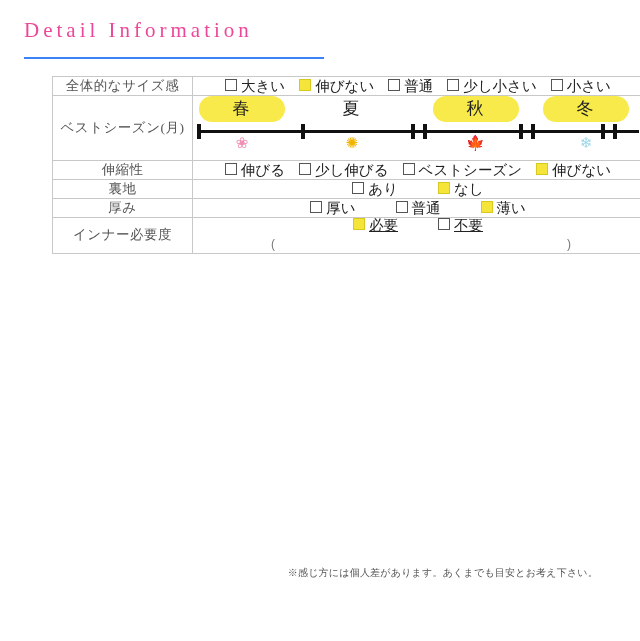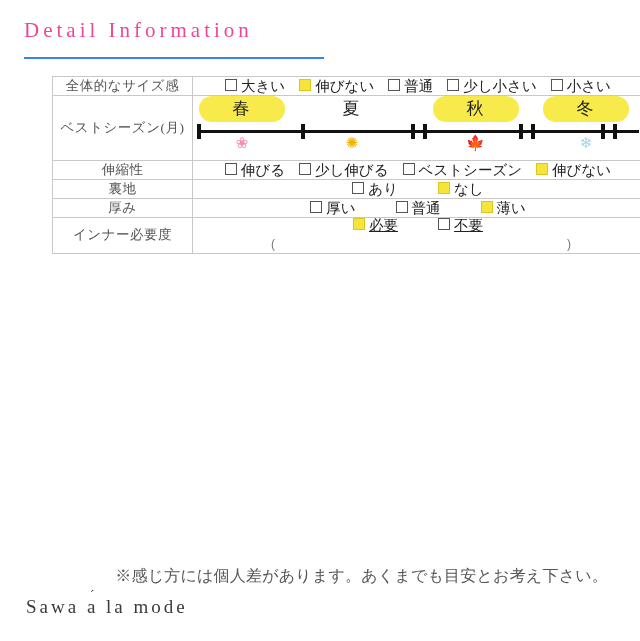--- a/index.html
+++ b/index.html
@@ -137,23 +137,23 @@
     height: 16px;
     margin-top: 4px;
     font-size: 12px;
     color: #777;
   }
   .paren-l { position: absolute; left: 78px; top: 0; }
   .paren-r { position: absolute; right: 72px; top: 0; }
   
   .note {
     position: absolute;
-    right: 32px;
+    right: 42px;
     top: 566px;
-    font-size: 16px;
+    font-size: 10px;
     color: #555;
     letter-spacing: 0.2px;
   }
   
   .brand {
     position: absolute;
     left: 26px;
     top: 596px;
     font-size: 19px;
     letter-spacing: 3px;
@@ -321,17 +321,14 @@
             </div>
           </td>
         </tr>
 
       </tbody>
     </table>
   </div>
 
   <div class="note">※感じ方には個人差があります。あくまでも目安とお考え下さい。</div>
 
-  <div class="brand">
-    <span>Sawa </span><span class="acc">a</span><span> la mode</span>
-  </div>
 
 </div>
 
 </body></html>

